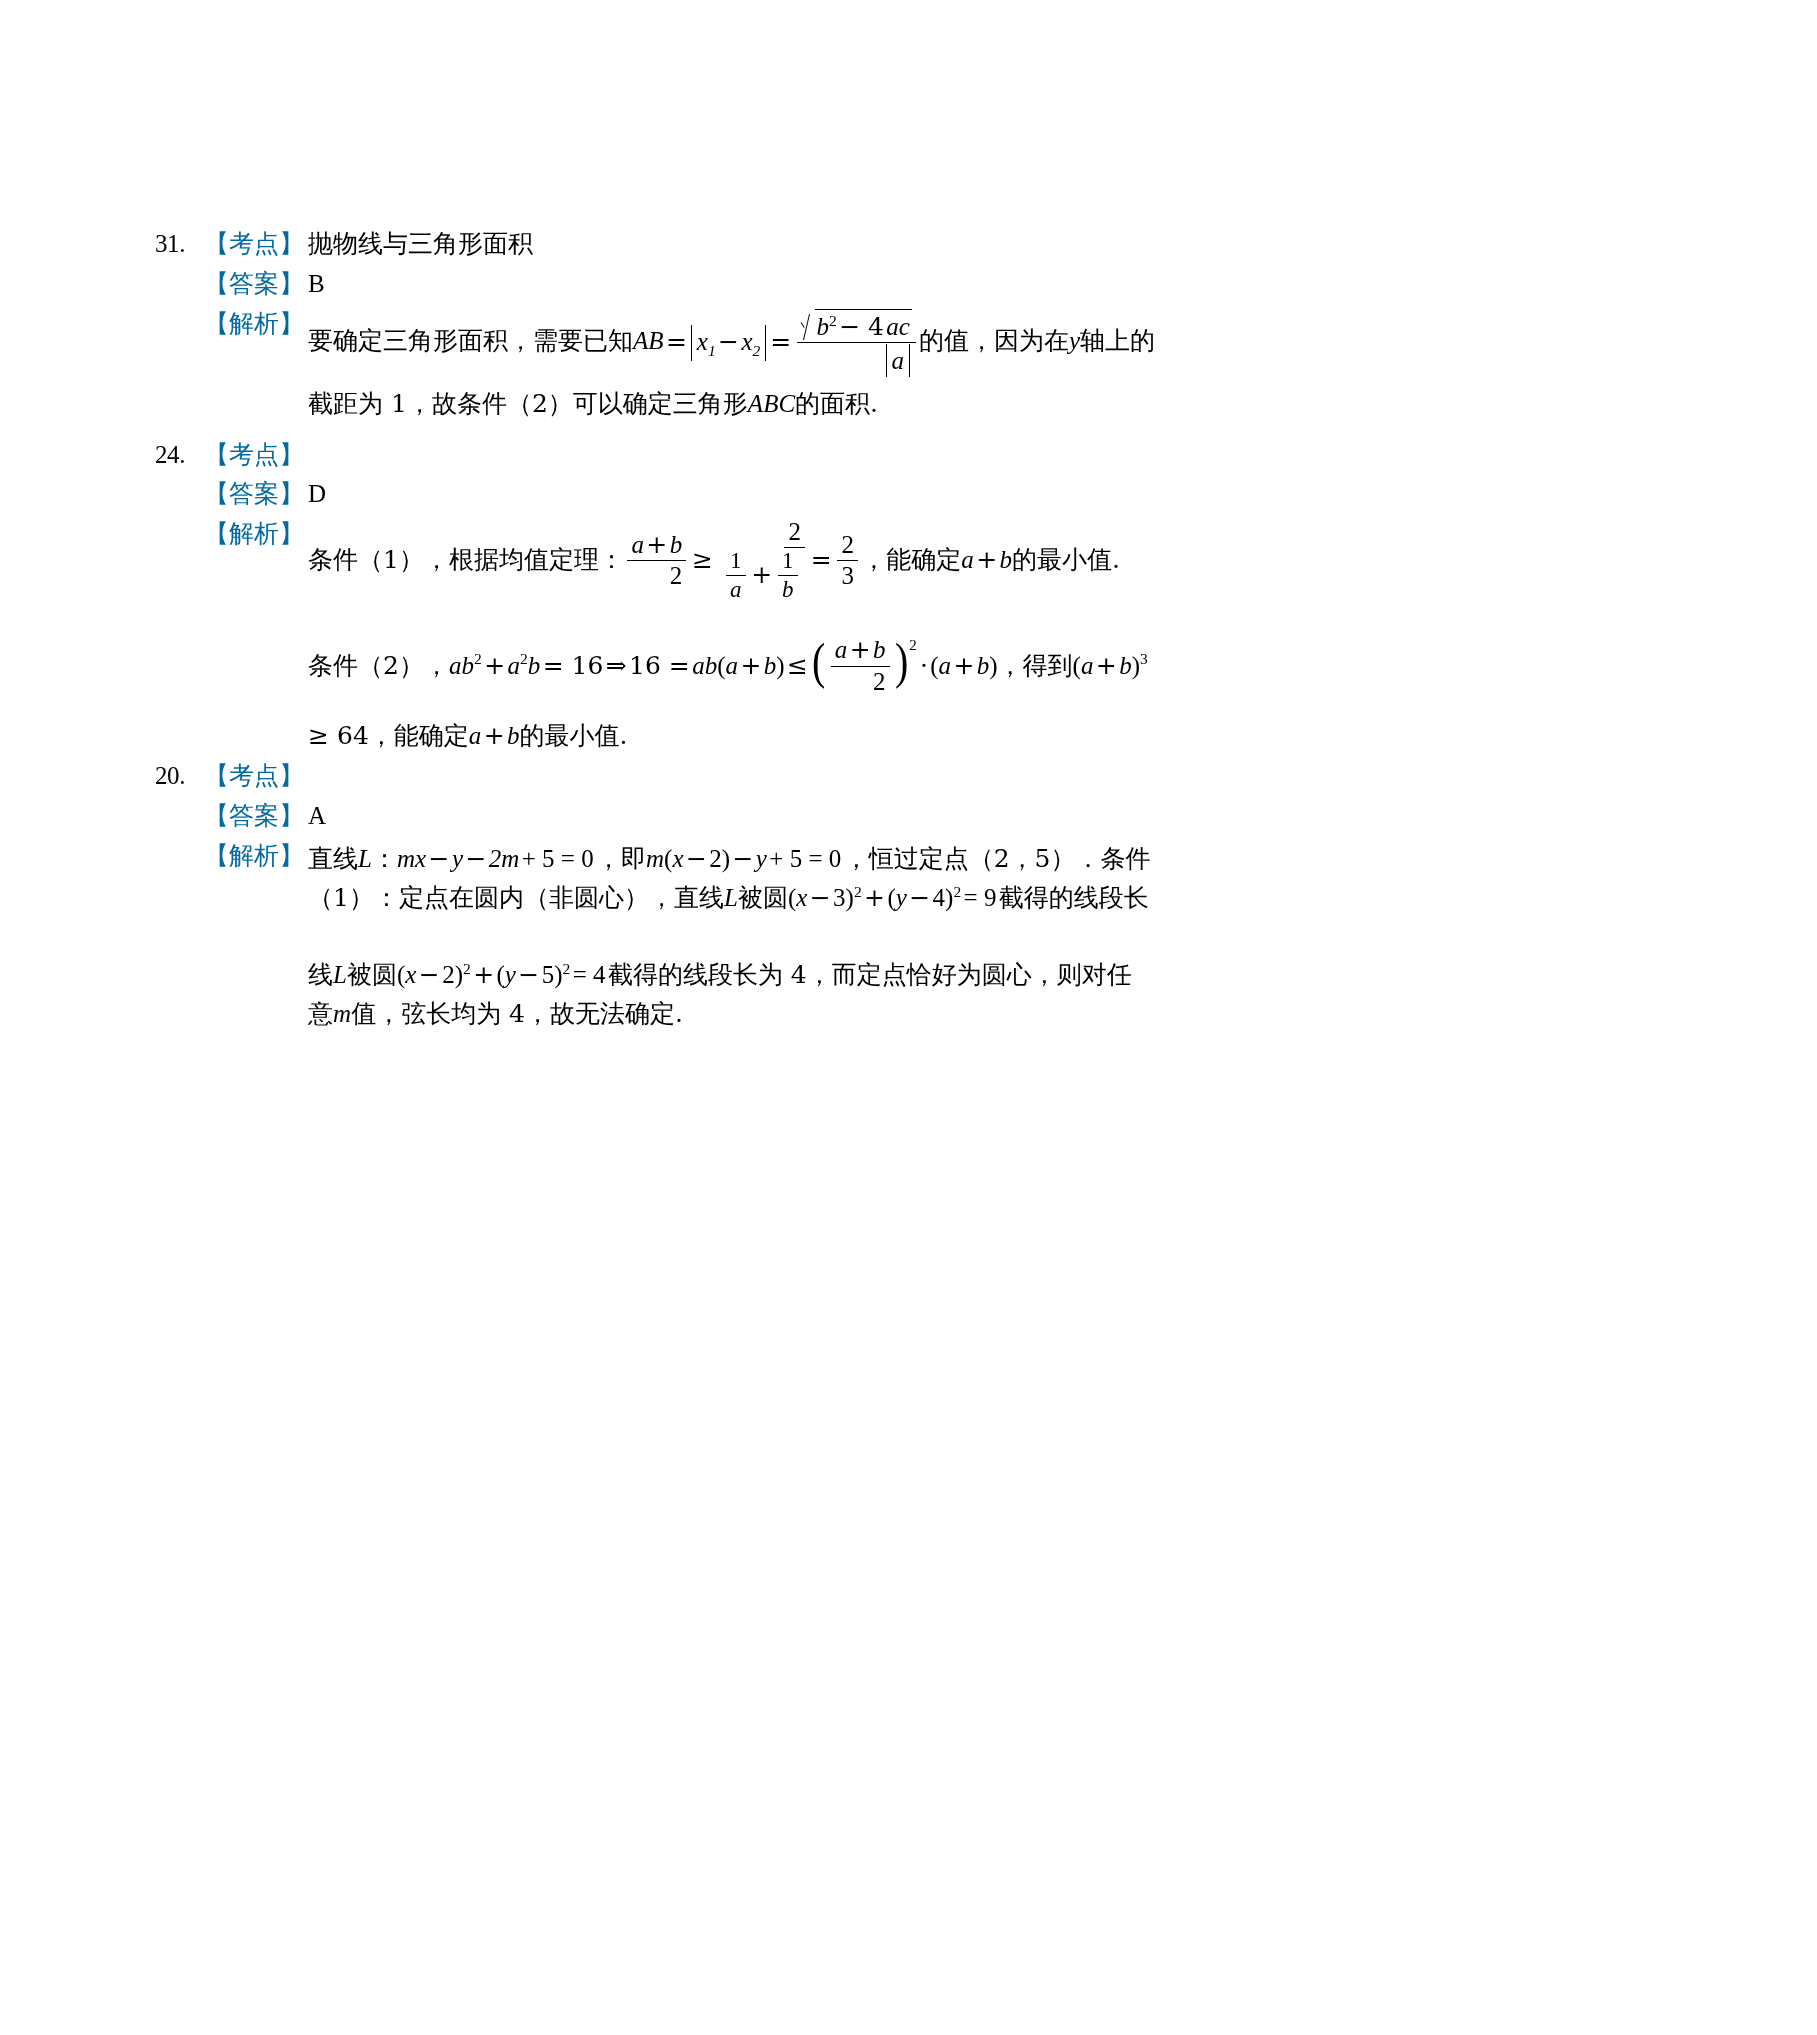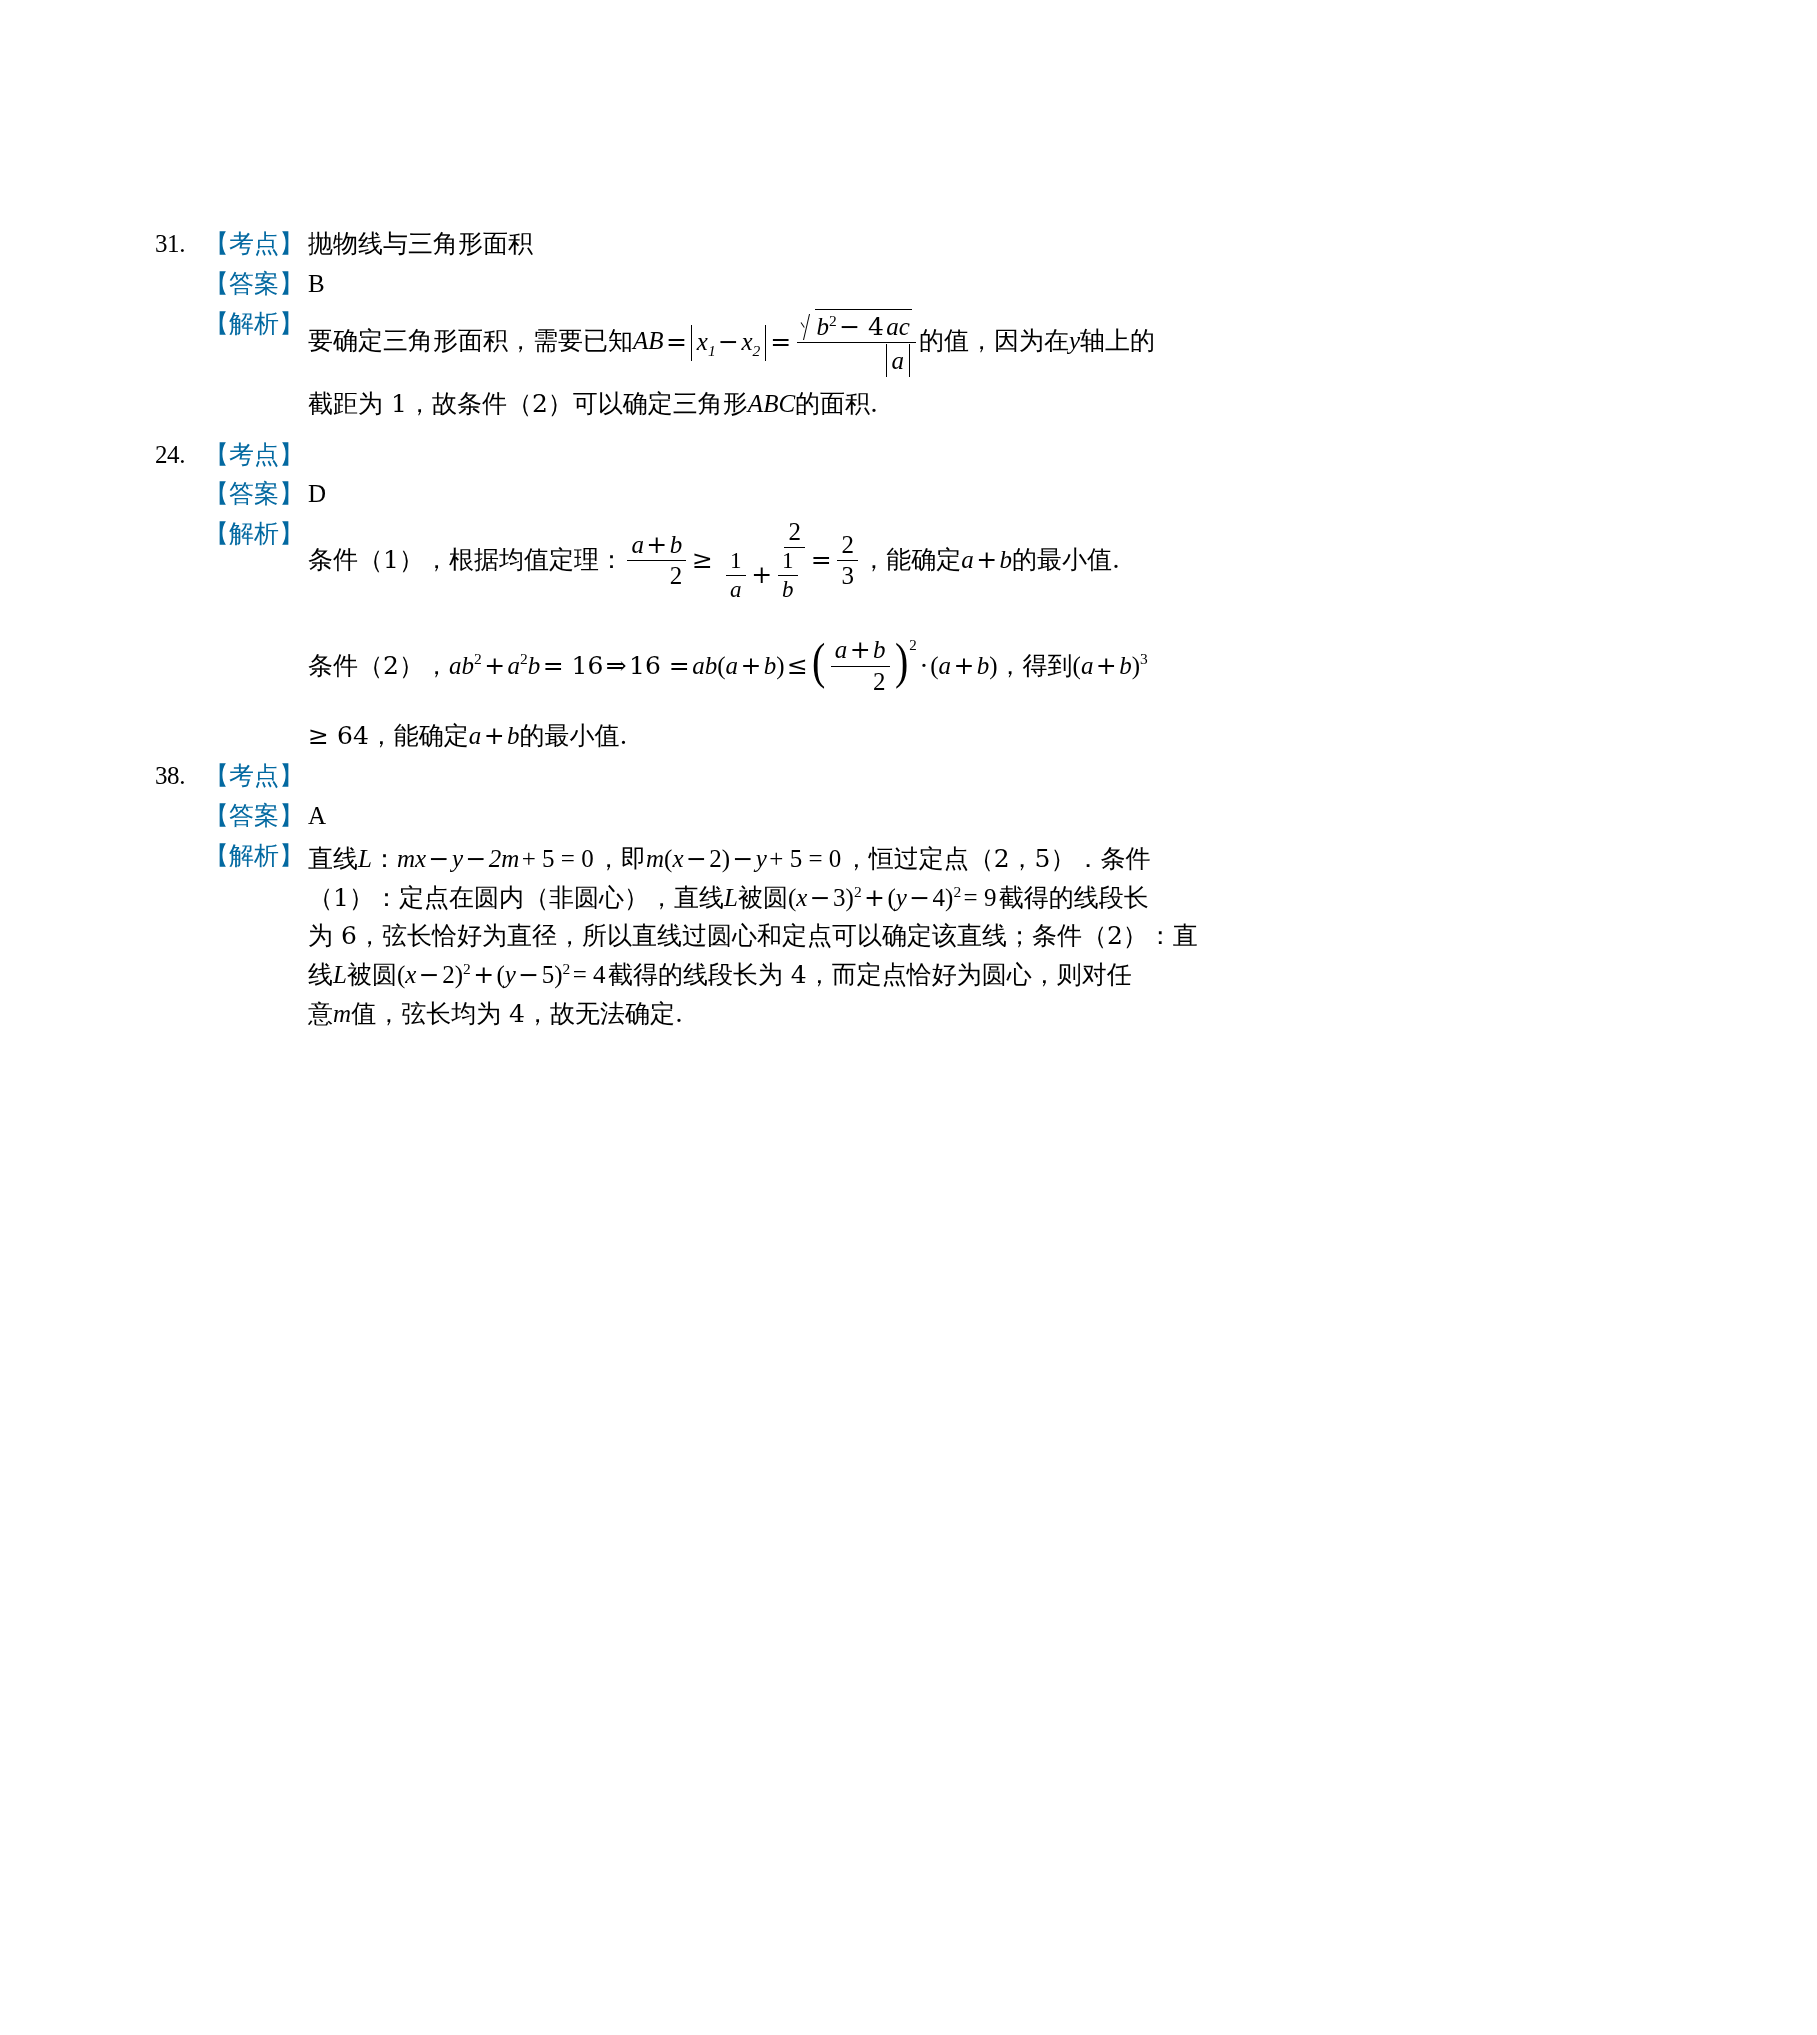--- a/index.html
+++ b/index.html
@@ -259,37 +259,37 @@
             <span>≥ 64，能确定</span><span class="mi">a</span><span class="op">+</span><span class="mi">b</span><span>的最小值.</span>
           </div>
 
         </div>
       </div>
     </div>
 
     <div class="qblock" style="margin-top:10.6px;">
 
       <div class="row">
-        <div class="qnum">38.</div>
+        <div class="qnum">20.</div>
         <div class="tag">【考点】</div>
       </div>
 
       <div class="row">
         <div class="qnum blank">.</div>
         <div class="tag">【答案】</div>
         <div class="body-text ans-letter">A</div>
       </div>
 
       <div class="row">
         <div class="qnum blank">.</div>
         <div class="tag">【解析】</div>
         <div class="body-text" style="line-height:1.55;">
           <span>直线</span><span class="mi">L</span><span>：</span><span class="mi">mx</span><span class="op">−</span><span class="mi">y</span><span class="op">−</span><span class="mi">2m</span><span class="op mn">+ 5 = 0</span><span>，即</span><span class="mi">m</span><span class="mn">(</span><span class="mi">x</span><span class="op">−</span><span class="mn">2</span><span class="mn">)</span><span class="op">−</span><span class="mi">y</span><span class="op mn">+ 5 = 0</span><span>，恒过定点（2，5）．条件</span><br>
           <span>（1）：定点在圆内（非圆心），直线</span><span class="mi">L</span><span>被圆</span><span class="mn">(</span><span class="mi">x</span><span class="op">−</span><span class="mn">3</span><span class="mn">)</span><sup class="up">2</sup><span class="op">+</span><span class="mn">(</span><span class="mi">y</span><span class="op">−</span><span class="mn">4</span><span class="mn">)</span><sup class="up">2</sup><span class="op mn">= 9</span><span>截得的线段长</span><br>
-          <span>为 6，弦长恰好为直径，所以直线过圆心和定点可以确定该直线；条件（2）：直</span><br>
+          <br>
           <span>线</span><span class="mi">L</span><span>被圆</span><span class="mn">(</span><span class="mi">x</span><span class="op">−</span><span class="mn">2</span><span class="mn">)</span><sup class="up">2</sup><span class="op">+</span><span class="mn">(</span><span class="mi">y</span><span class="op">−</span><span class="mn">5</span><span class="mn">)</span><sup class="up">2</sup><span class="op mn">= 4</span><span>截得的线段长为 4，而定点恰好为圆心，则对任</span><br>
           <span>意</span><span class="mi">m</span><span>值，弦长均为 4，故无法确定.</span>
         </div>
       </div>
     </div>
 
   </div>
 
 </div>
 

